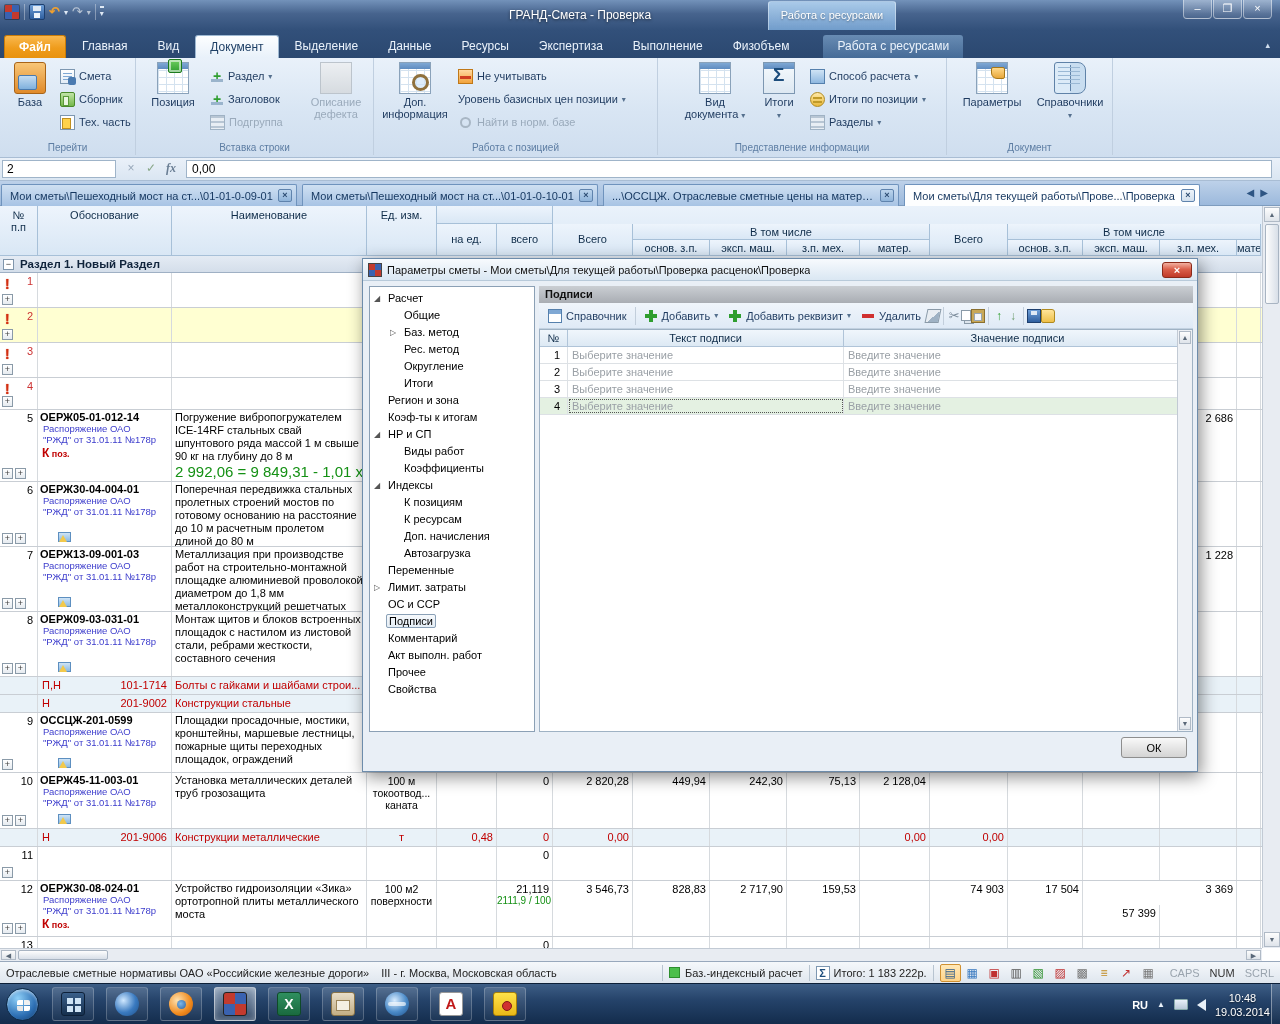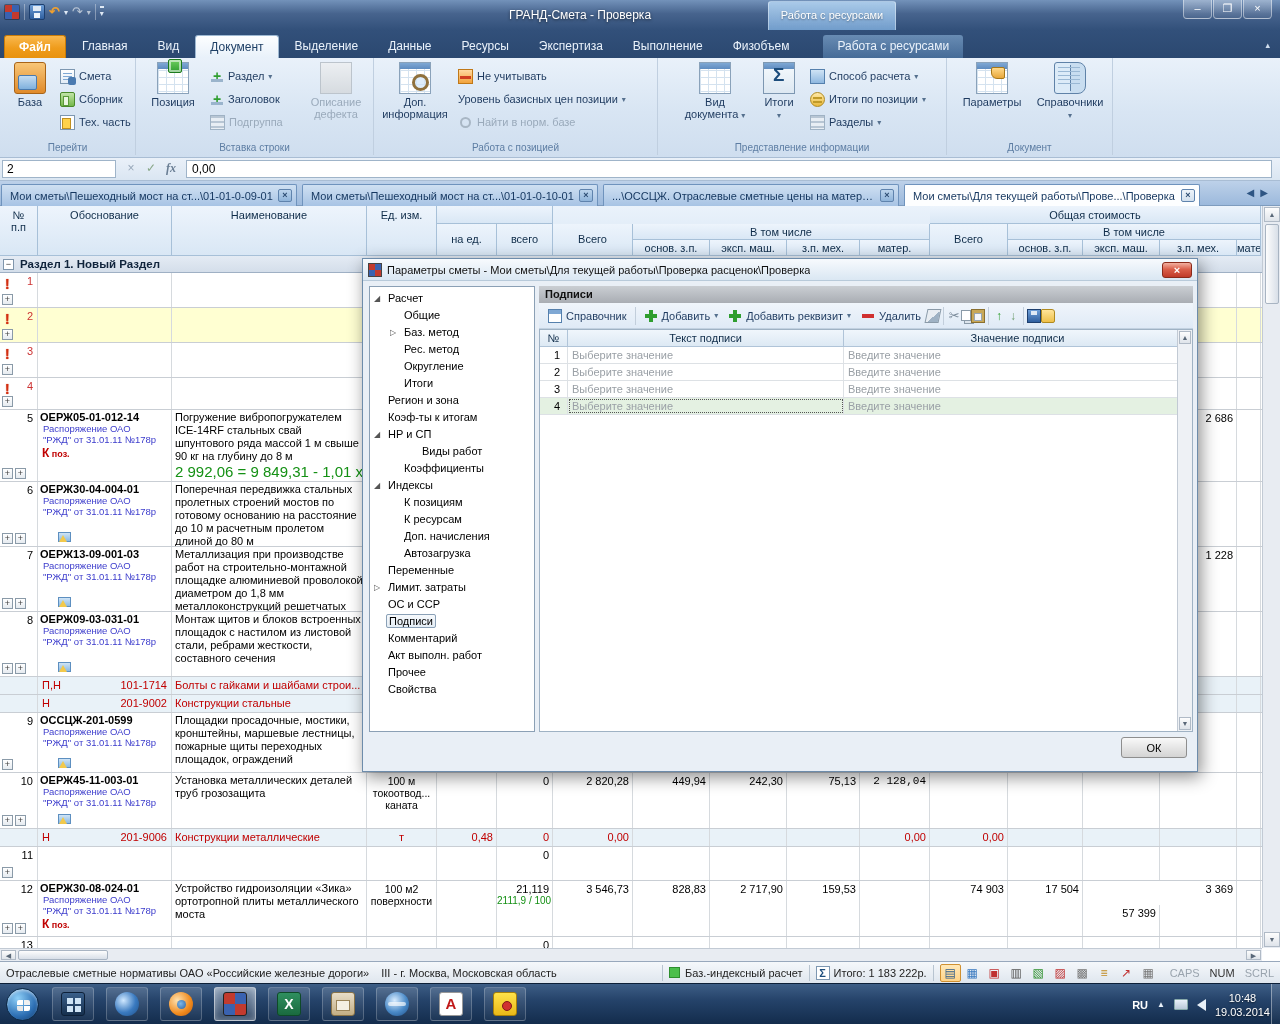--- a/index.html
+++ b/index.html
@@ -453,21 +453,20 @@
   <div class="hc" style="left:367px;top:0;width:70px;height:50px;padding-top:3px">Ед. изм.</div>
   <div class="hc" style="left:437px;top:0;width:116px;height:18px;padding-top:17px">Кол-во</div>
   <div class="hc" style="left:437px;top:18px;width:60px;height:32px;padding-top:9px">на ед.</div>
   <div class="hc" style="left:497px;top:18px;width:56px;height:32px;padding-top:9px">всего</div>
   <div class="hc" style="left:553px;top:18px;width:80px;height:32px;padding-top:9px">Всего</div>
   <div class="hc" style="left:633px;top:18px;width:297px;height:16px;padding-top:2px">В том числе</div>
   <div class="hc" style="left:633px;top:34px;width:77px;height:16px;padding-top:2px">основ. з.п.</div>
   <div class="hc" style="left:710px;top:34px;width:77px;height:16px;padding-top:2px">эксп. маш.</div>
   <div class="hc" style="left:787px;top:34px;width:73px;height:16px;padding-top:2px">з.п. мех.</div>
   <div class="hc" style="left:860px;top:34px;width:70px;height:16px;padding-top:2px">матер.</div>
-  <div class="hc" style="left:930px;top:0;width:331px;height:18px;padding-top:3px">Общая стоимость</div>
   <div class="hc" style="left:930px;top:18px;width:78px;height:32px;padding-top:9px">Всего</div>
   <div class="hc" style="left:1008px;top:18px;width:253px;height:16px;padding-top:2px">В том числе</div>
   <div class="hc" style="left:1008px;top:34px;width:75px;height:16px;padding-top:2px">основ. з.п.</div>
   <div class="hc" style="left:1083px;top:34px;width:77px;height:16px;padding-top:2px">эксп. маш.</div>
   <div class="hc" style="left:1160px;top:34px;width:77px;height:16px;padding-top:2px">з.п. мех.</div>
   <div class="hc" style="left:1237px;top:34px;width:24px;height:16px;padding-top:2px">матер.</div>
 </div>
 
 <div id="gbody">
     <div class="secrow" style="height: 17px;">
@@ -788,21 +787,21 @@
       </div>
       <div class="gc" style="left: 633px; width: 77px;">
         <span class="val">449,94</span>
       </div>
       <div class="gc" style="left: 710px; width: 77px;">
         <span class="val">242,30</span>
       </div>
       <div class="gc" style="left: 787px; width: 73px;">
         <span class="val">75,13</span>
       </div>
-      <div class="gc" style="left: 860px; width: 70px; font-family: Liberation Mono, monospace;">
+      <div class="gc" style="left: 860px; width: 70px;">
         <span class="val">2 128,04</span>
       </div>
       <div class="gc" style="left: 930px; width: 78px;"></div>
       <div class="gc" style="left: 1008px; width: 75px;"></div>
       <div class="gc" style="left: 1083px; width: 77px;"></div>
       <div class="gc" style="left: 1160px; width: 77px;"></div>
       <div class="gc" style="left: 1237px; width: 24px;"></div>
     </div>
     <div class="grow subr" style="height: 18px;">
       <div class="gc" style="left: 0px; width: 38px;"></div>
@@ -959,21 +958,21 @@
   <div id="dtree">
       <div class="titem" style="padding-left: 16px;"><span class="texp" style="left: 4px;">◢</span><span class="tlabel">Расчет</span></div>
       <div class="titem" style="padding-left: 32px;"><span class="tlabel">Общие</span></div>
       <div class="titem" style="padding-left: 32px;"><span class="texp" style="left: 20px;">▷</span><span class="tlabel">Баз. метод</span></div>
       <div class="titem" style="padding-left: 32px;"><span class="tlabel">Рес. метод</span></div>
       <div class="titem" style="padding-left: 32px;"><span class="tlabel">Округление</span></div>
       <div class="titem" style="padding-left: 32px;"><span class="tlabel">Итоги</span></div>
       <div class="titem" style="padding-left: 16px;"><span class="tlabel">Регион и зона</span></div>
       <div class="titem" style="padding-left: 16px;"><span class="tlabel">Коэф-ты к итогам</span></div>
       <div class="titem" style="padding-left: 16px;"><span class="texp" style="left: 4px;">◢</span><span class="tlabel">НР и СП</span></div>
-      <div class="titem" style="padding-left: 50px;"><span class="tlabel">Виды работ</span></div>
+      <div class="titem" style="padding-left: 32px;"><span class="tlabel">Виды работ</span></div>
       <div class="titem" style="padding-left: 32px;"><span class="tlabel">Коэффициенты</span></div>
       <div class="titem" style="padding-left: 16px;"><span class="texp" style="left: 4px;">◢</span><span class="tlabel">Индексы</span></div>
       <div class="titem" style="padding-left: 32px;"><span class="tlabel">К позициям</span></div>
       <div class="titem" style="padding-left: 32px;"><span class="tlabel">К ресурсам</span></div>
       <div class="titem" style="padding-left: 32px;"><span class="tlabel">Доп. начисления</span></div>
       <div class="titem" style="padding-left: 32px;"><span class="tlabel">Автозагрузка</span></div>
       <div class="titem" style="padding-left: 16px;"><span class="tlabel">Переменные</span></div>
       <div class="titem" style="padding-left: 16px;"><span class="texp" style="left: 4px;">▷</span><span class="tlabel">Лимит. затраты</span></div>
       <div class="titem" style="padding-left: 16px;"><span class="tlabel">ОС и ССР</span></div>
       <div class="titem" style="padding-left: 16px;"><span class="tlabel tsel">Подписи</span></div>

